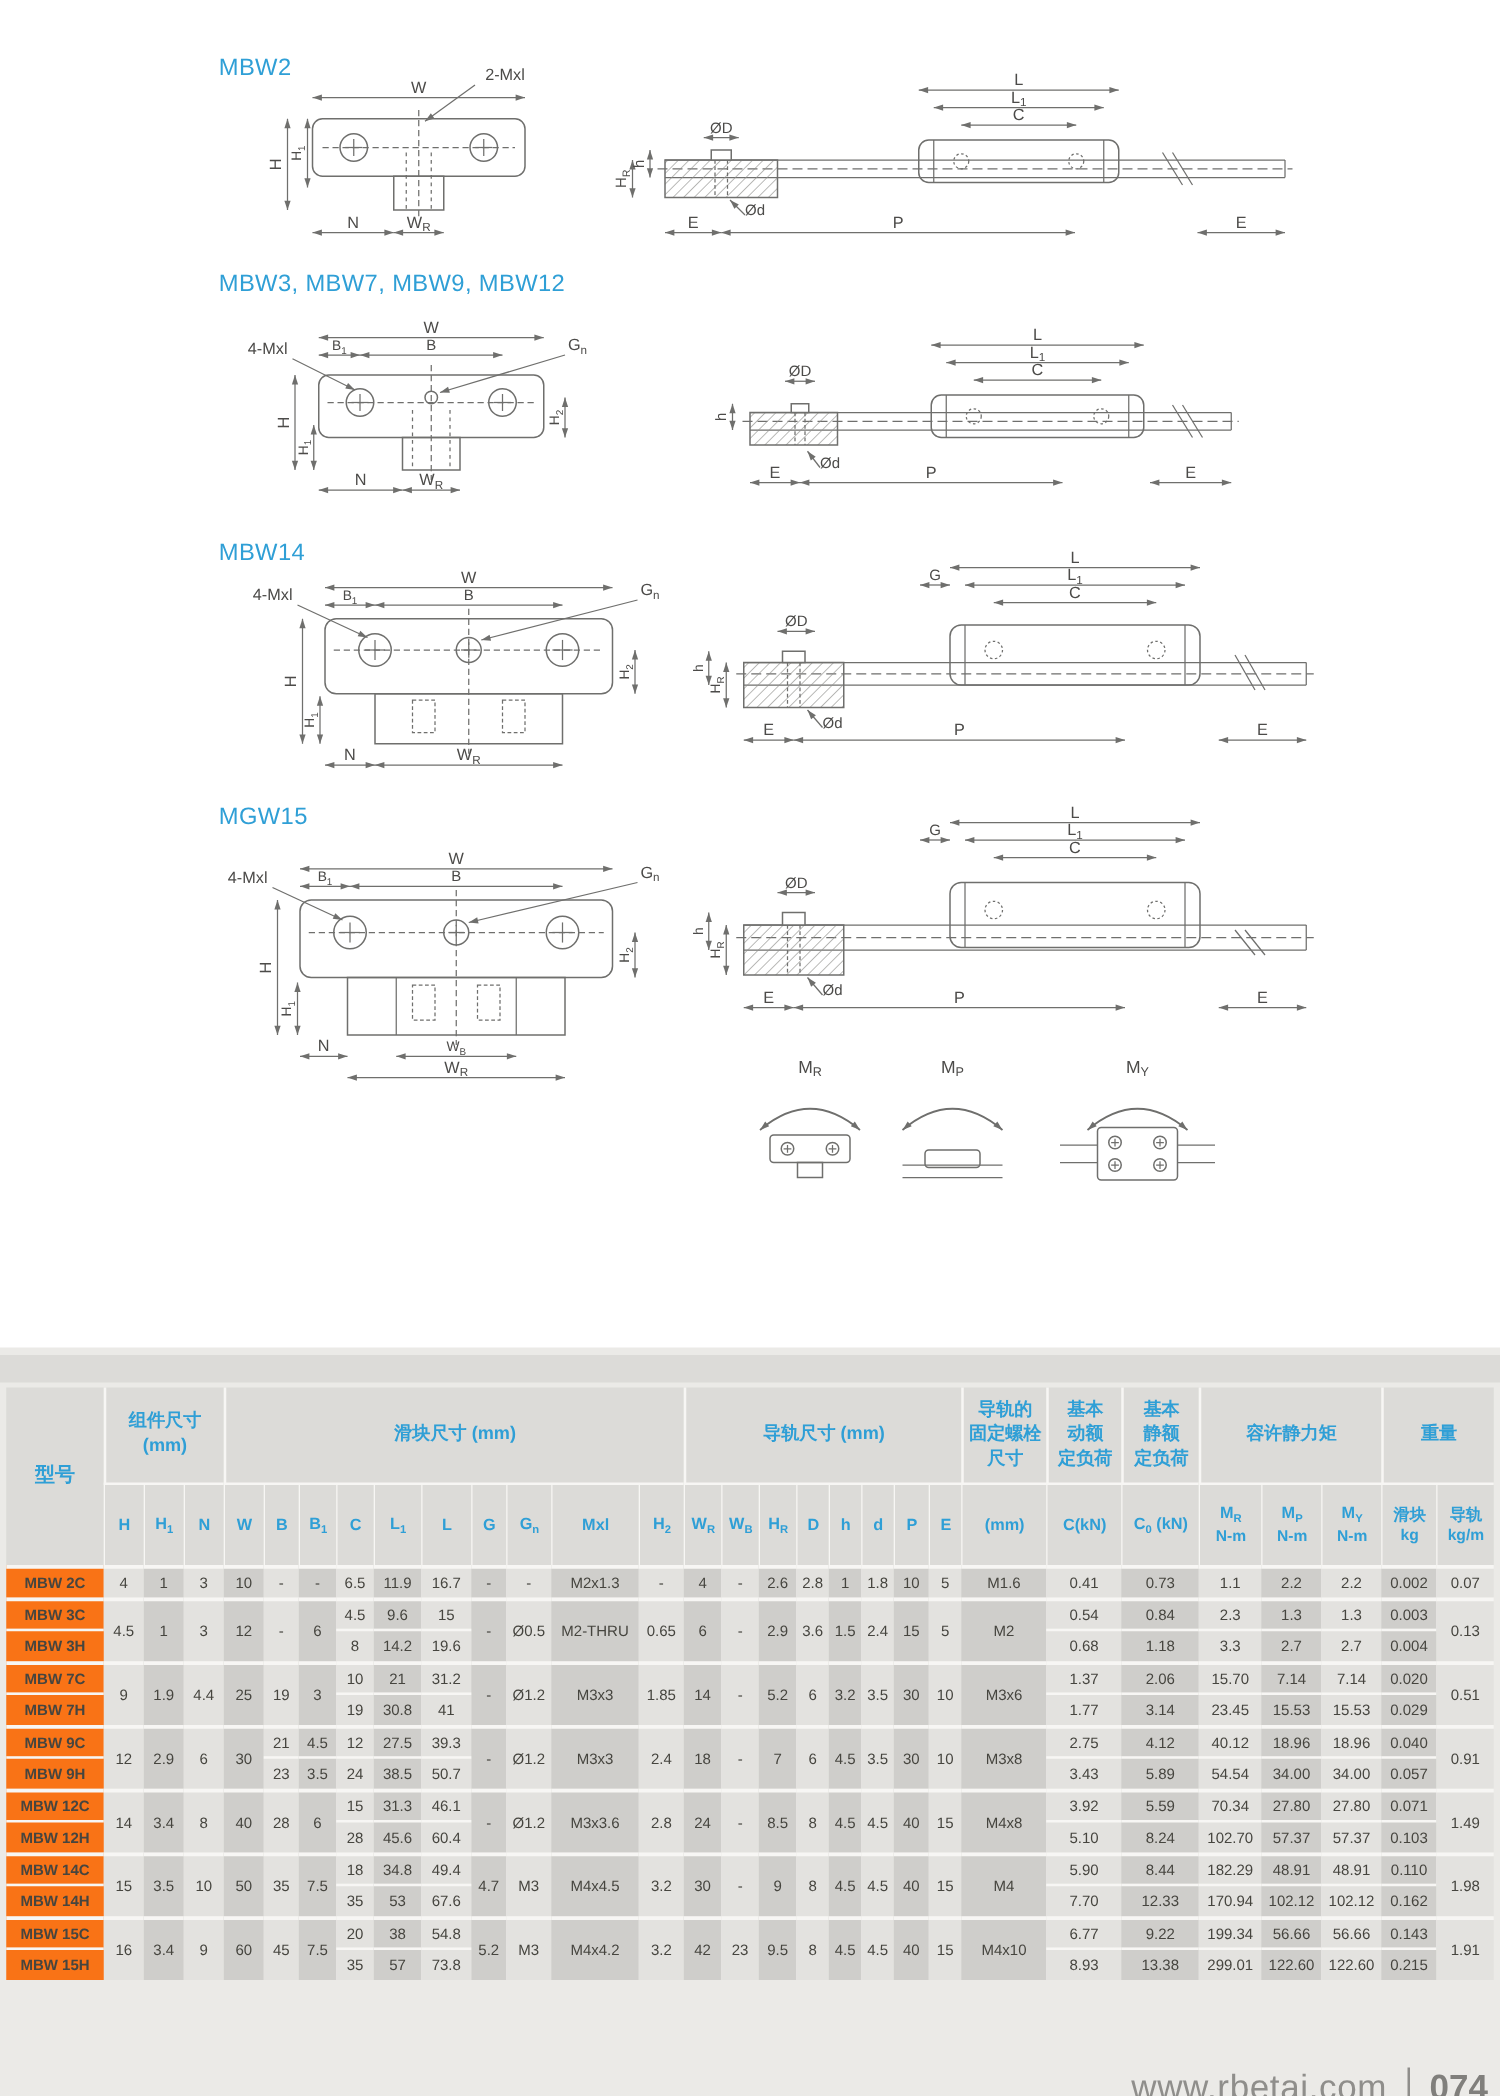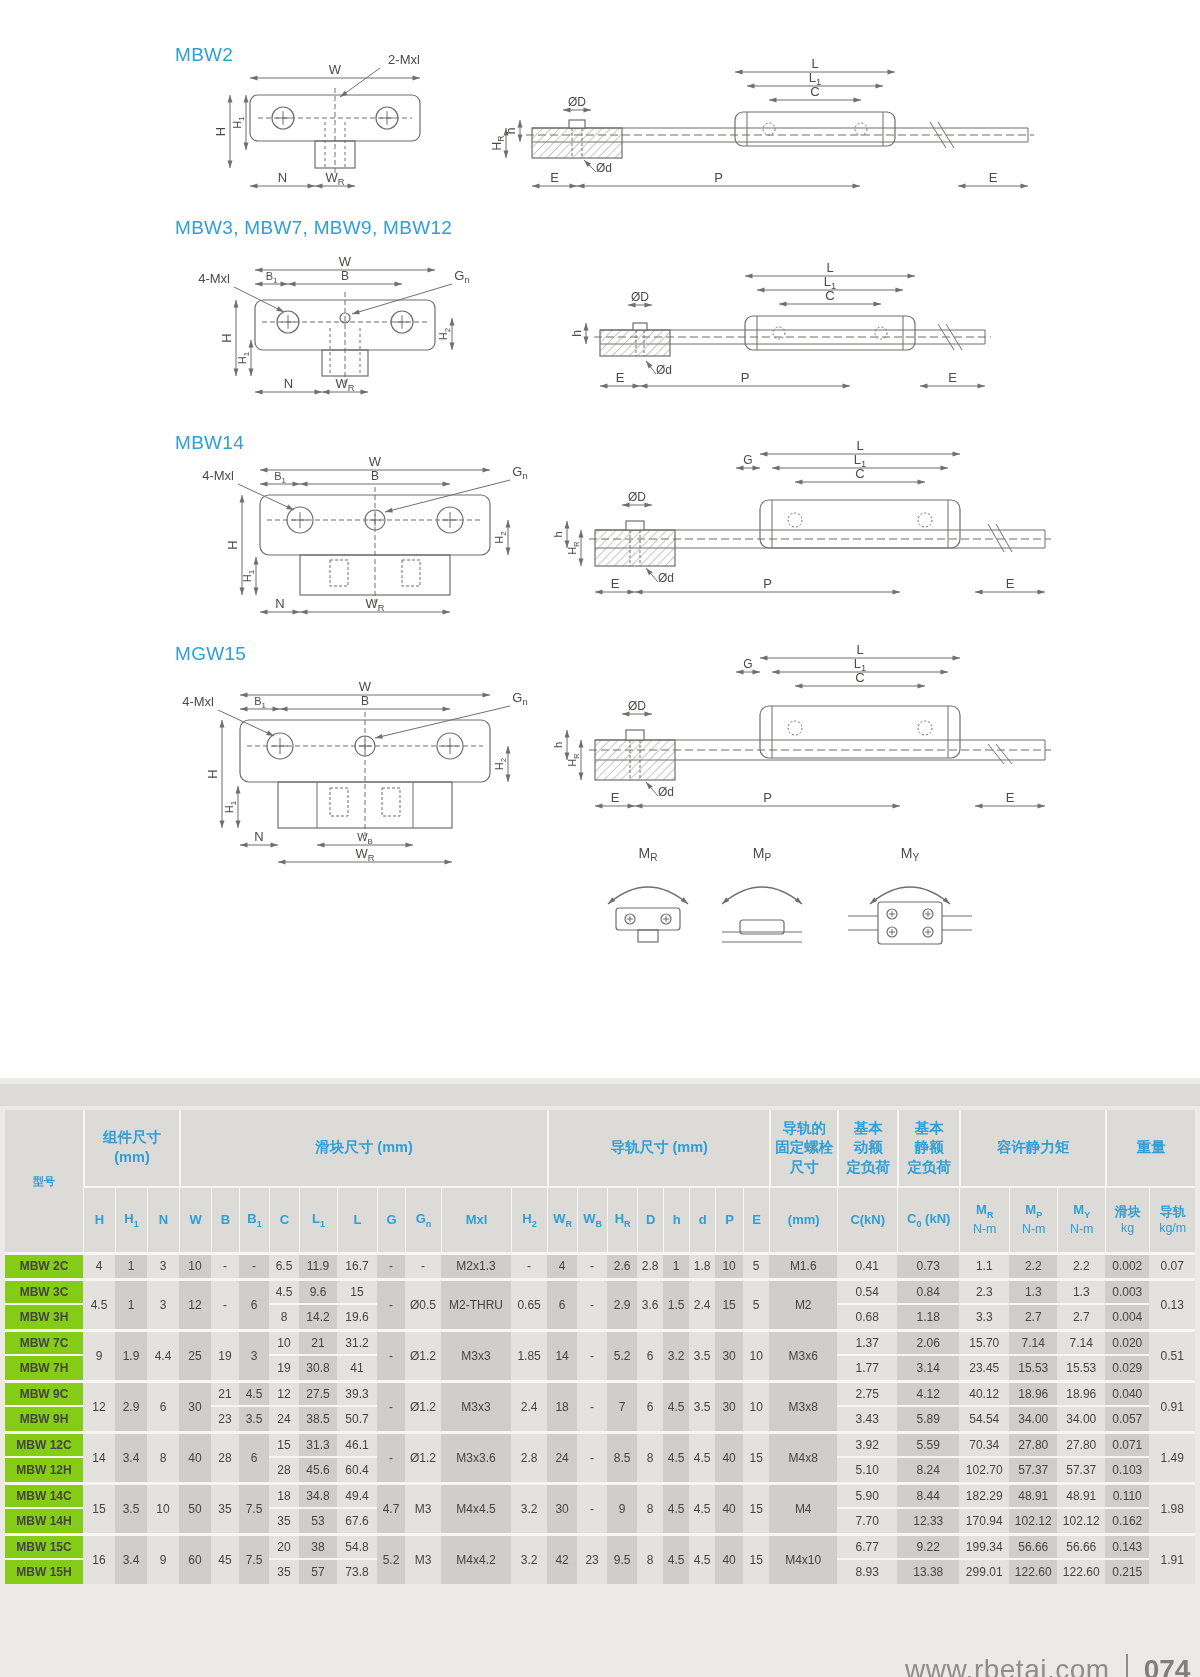--- a/index.html
+++ b/index.html
@@ -9,31 +9,31 @@
   .heading{position:absolute;color:#2f9fd6;font-size:19px;font-weight:normal;letter-spacing:.3px}
   #dsvg{position:absolute;left:0;top:0}
   #dsvg text{font-family:"Liberation Sans",sans-serif}
   #table-area{position:absolute;left:0;top:1078px;width:1200px;height:599px;background:#ebeae7;overflow:hidden}
   .top-strip{position:absolute;left:0;top:6px;width:1200px;height:22px;background:#dcdbd8}
   #spec-table{position:absolute;left:5px;top:32px;width:1190px;border-collapse:separate;border-spacing:0;table-layout:fixed}
   #spec-table th{background:#dcdbd8;color:#2f9fd6;font-weight:bold;text-align:center;vertical-align:middle;padding:0 1px}
   tr.hg{height:78px}
   tr.hg th{font-size:14.5px;line-height:1.35;white-space:pre-line;border-left:2px solid #f7f6f4;border-bottom:2px solid #f7f6f4}
   tr.hg th:first-child{border-left:none}
-  tr.hg th.model-h{border-bottom:none;font-size:11px}
+  tr.hg th.model-h{border-bottom:none;font-size:16px}
   tr.hs{height:64px}
   tr.hs th{font-size:13px;line-height:1.25;border-left:1px solid #f7f6f4}
-  tr.hs th .l2{display:block;font-size:12.5px;margin-top:1px;font-weight:normal}
+  tr.hs th .l2{display:block;font-size:12.5px;margin-top:1px;font-weight:bold}
   sub{font-size:9px}
   #spec-table tbody tr{height:25.5px}
   #spec-table td{font-size:12px;color:#46453f;text-align:center;vertical-align:middle;padding:0 1px;border-top:2px solid #f7f6f4;overflow:hidden;white-space:nowrap}
   #spec-table tbody tr.gs td{border-top:3px solid #f7f6f4}
   td.ca{background:#e3e2df}
   td.cb{background:#cfcecb}
-  td.mc{background:#84cc16;color:#33322e;font-weight:bold;text-align:left;padding-left:8px;font-size:12.5px}
+  td.mc{background:#f97316;color:#33322e;font-weight:bold;text-align:left;padding-left:8px;font-size:12.5px}
   .notes{position:absolute;left:10px;top:540px;color:#2e2d29;font-size:15px;line-height:1.5}
   .notes .n2{margin-left:28px}
   .footer{position:absolute;left:905px;top:576px;display:flex;align-items:flex-start;gap:16px;color:#8f8e8b}
   .footer .site{font-size:28px;letter-spacing:.5px}
   .footer .bar{display:inline-block;width:2px;height:36px;background:#8f8e8b}
   .footer .pageno{font-size:28px;font-weight:bold;color:#807f7c}
 </style>
 </head>
 <body>
 

